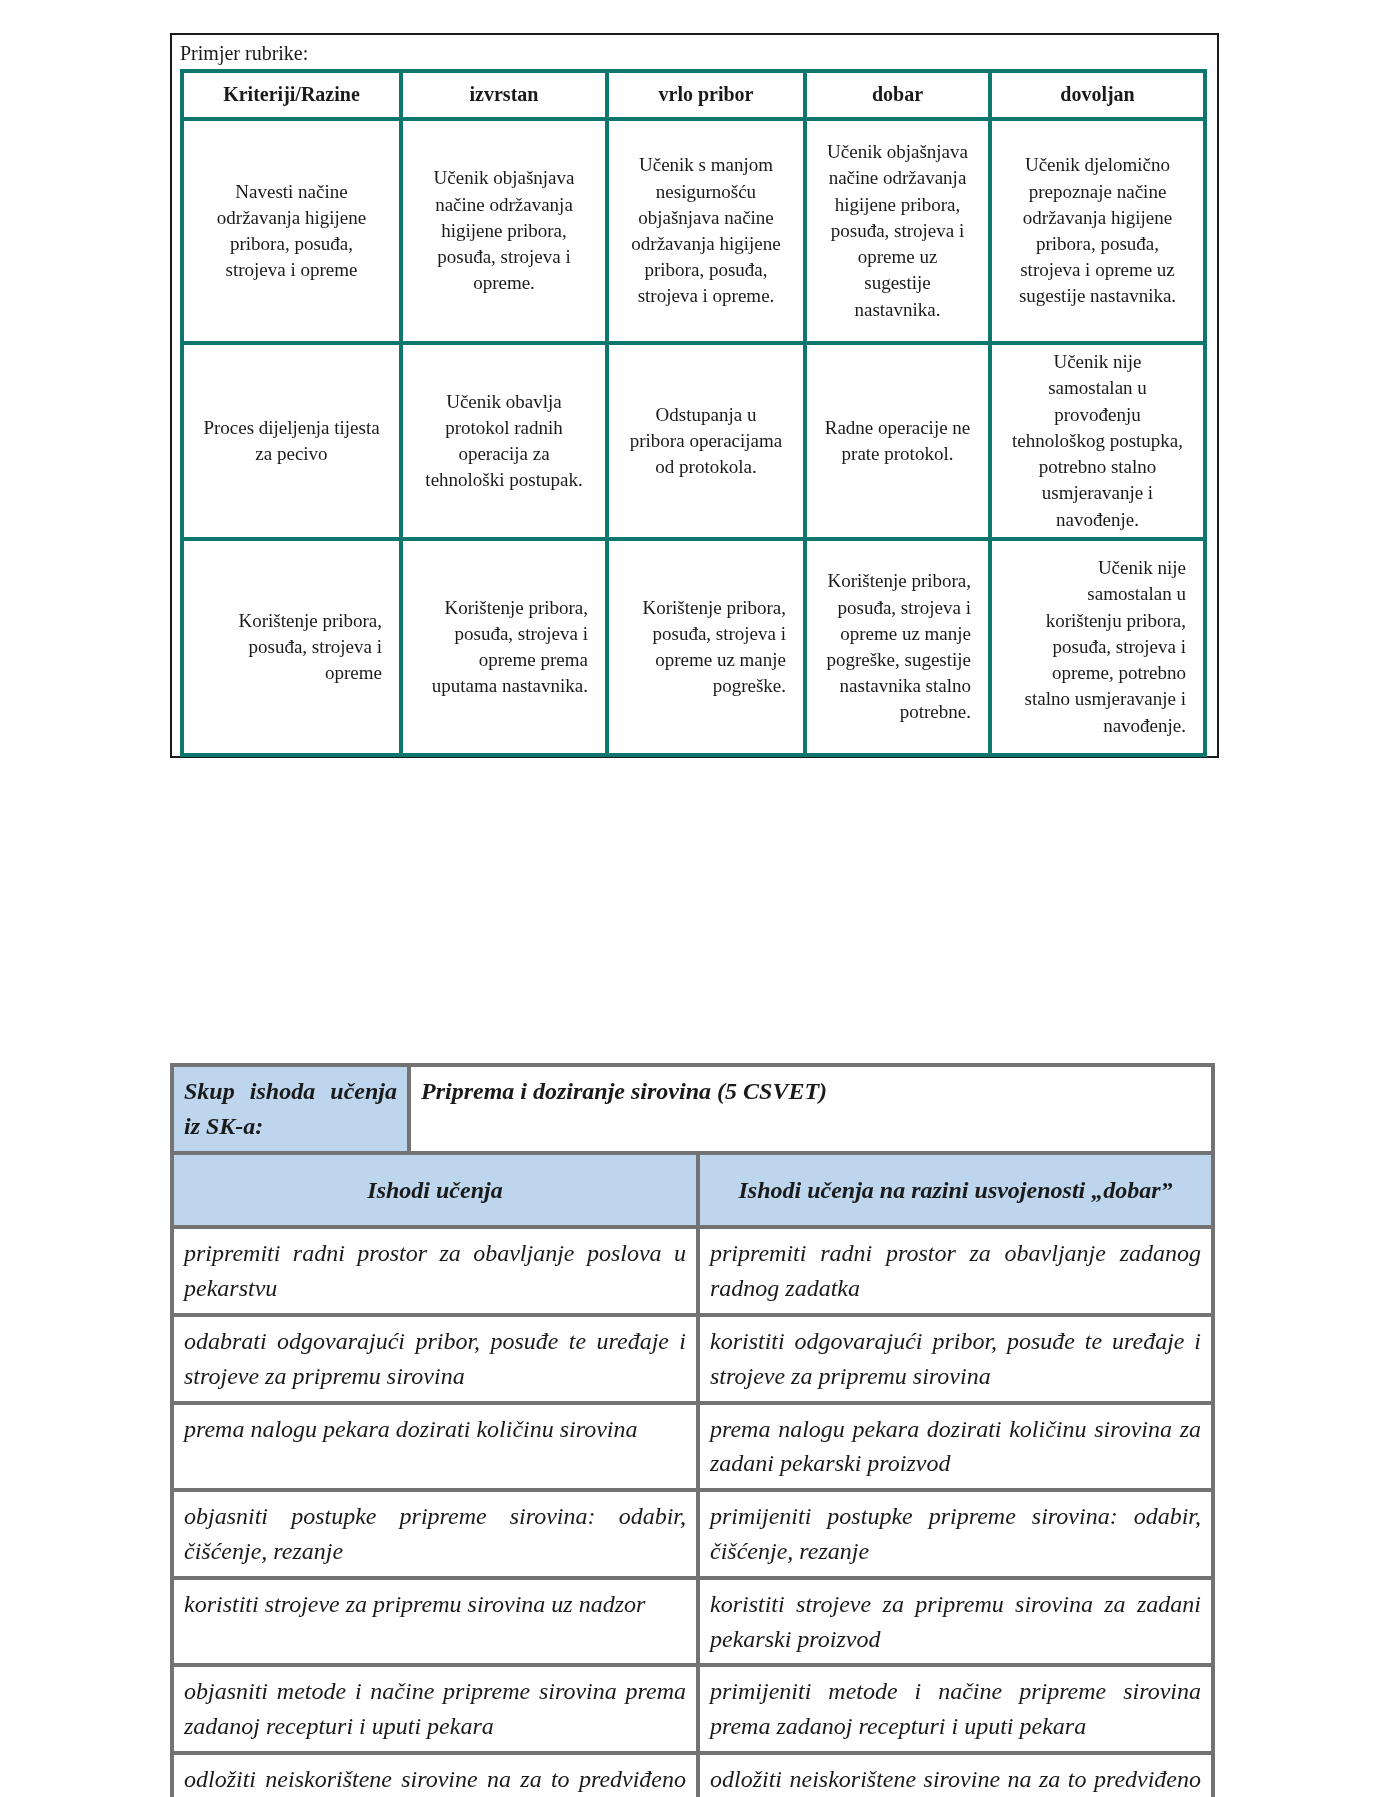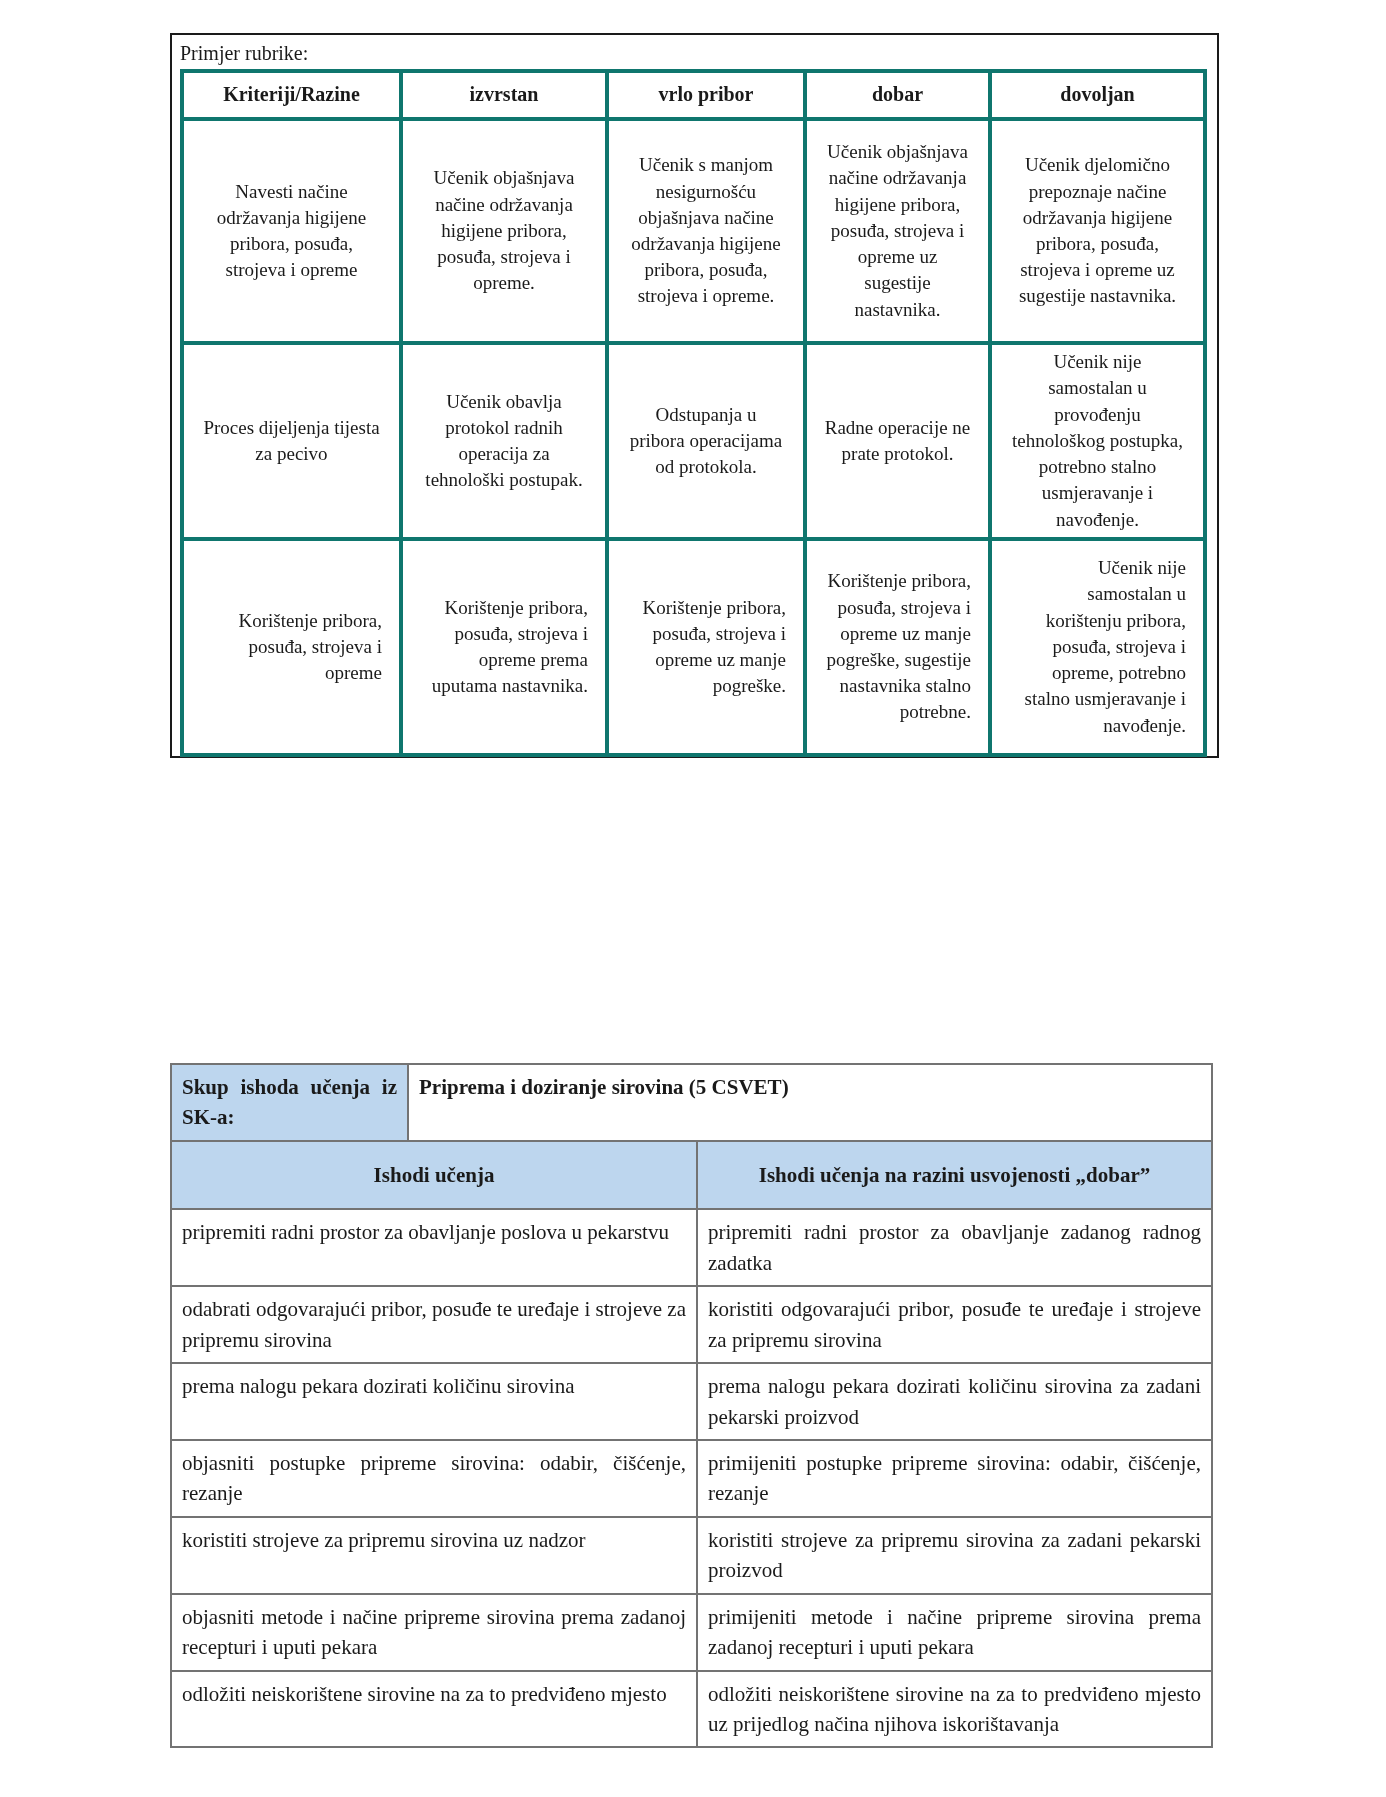--- a/index.html
+++ b/index.html
@@ -52,28 +52,29 @@
 
   
   table.outcomes {
     position:absolute; left:170px; top:1063px;
     width:1041px;
     border-collapse:collapse;
     table-layout:fixed;
     border:2px solid #262626;
   }
   table.outcomes td {
-    border:2px solid #737373;
+    border:4px solid #737373;
     box-sizing:border-box;
-    font-size:21px;
+    font-size:24px;
     line-height:1.45;
     padding:7px 10px;
     vertical-align:top;
     text-align:justify;
     overflow:hidden;
+    font-style:italic;
   }
   td.oc-label {
     background:#bdd6ee;
     font-weight:bold;
     vertical-align:middle;
     text-align:justify;
     line-height:1.35;
     height:72px;
   }
   td.oc-title {

